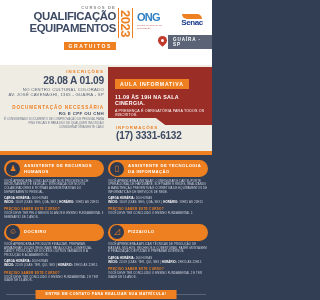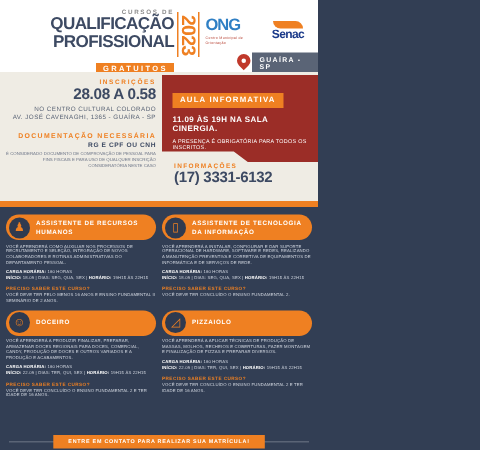--- a/index.html
+++ b/index.html
@@ -5,21 +5,21 @@
   html,body{margin:0;padding:0;}
   body{
     width:212px;height:300px;
     font-family:"Liberation Sans",sans-serif;
     background:#323e54;
     overflow:hidden;
   }
   .poster{position:relative;width:212px;height:300px;overflow:hidden;}
 
   
-  .header{position:relative;height:48px;background:#ffffff;}
+  .header{position:relative;height:65px;background:#ffffff;}
   .logo-block{position:absolute;left:24px;top:5px;width:92px;text-align:right;}
   .l-cursos{font-size:4.2px;letter-spacing:1.1px;color:#8c8c8c;font-weight:bold;line-height:6px;}
   .l-qual{font-size:11.4px;font-weight:bold;color:#3d4a63;letter-spacing:-0.4px;line-height:11.5px;}
   .l-prof{font-size:11.4px;font-weight:bold;color:#3d4a63;letter-spacing:-0.4px;line-height:11.5px;}
   .l-grat{display:inline-block;background:#ef8022;color:#fff;font-size:5px;font-weight:bold;
           letter-spacing:1.6px;padding:1px 4px 1px 5px;margin-top:1px;}
   .year{position:absolute;left:118px;top:8px;width:13px;height:30px;color:#ef8022;
         font-size:13px;font-weight:bold;writing-mode:vertical-rl;text-orientation:mixed;
         letter-spacing:-0.5px;border-left:1.5px solid #ef8022;border-right:1.5px solid #ef8022;
         display:flex;align-items:center;justify-content:center;}
@@ -90,21 +90,21 @@
 </head>
 <body>
 
 <div class="poster">
 
   <div class="header">
 
     <div class="logo-block">
       <div class="l-cursos">CURSOS DE</div>
       <div class="l-qual">QUALIFICAÇÃO</div>
-      <div class="l-prof">PROFISSIONAL</div>
+      <div class="l-prof">EQUIPAMENTOS</div>
       <div class="l-grat">GRATUITOS</div>
     </div>
 
     <div class="year">2023</div>
 
     <div class="brandA">
       <div class="glyph">ONG</div>
       <div class="sub">Centro Municipal de Orientação</div>
     </div>
 
@@ -119,21 +119,21 @@
           <div class="dot"></div>
       </div>
       <div class="city-tag">GUAÍRA - SP</div>
     </div>
   </div>
 
   <div class="info-band">
 
     <div class="left-col">
       <div class="kicker">INSCRIÇÕES</div>
-      <div class="dates">28.08 A 0.58</div>
+      <div class="dates">28.08 A 01.09</div>
       <div class="addr1">NO CENTRO CULTURAL COLORADO</div>
       <div class="addr2">AV. JOSÉ CAVENAGHI, 1365 - GUAÍRA - SP</div>
 
       <div class="doc-title">DOCUMENTAÇÃO NECESSÁRIA</div>
       <div class="doc-sub">RG E CPF OU CNH</div>
       <div class="doc-note">É CONSIDERADO DOCUMENTO DE COMPROVAÇÃO DE PESSOAL PARA FINS FISCAIS E PARA USO DE QUALQUER INSCRIÇÃO CONSIDERATÓRIA NESTE CASO</div>
     </div>
 
     <div class="right-col">
       <div class="aula-box">

